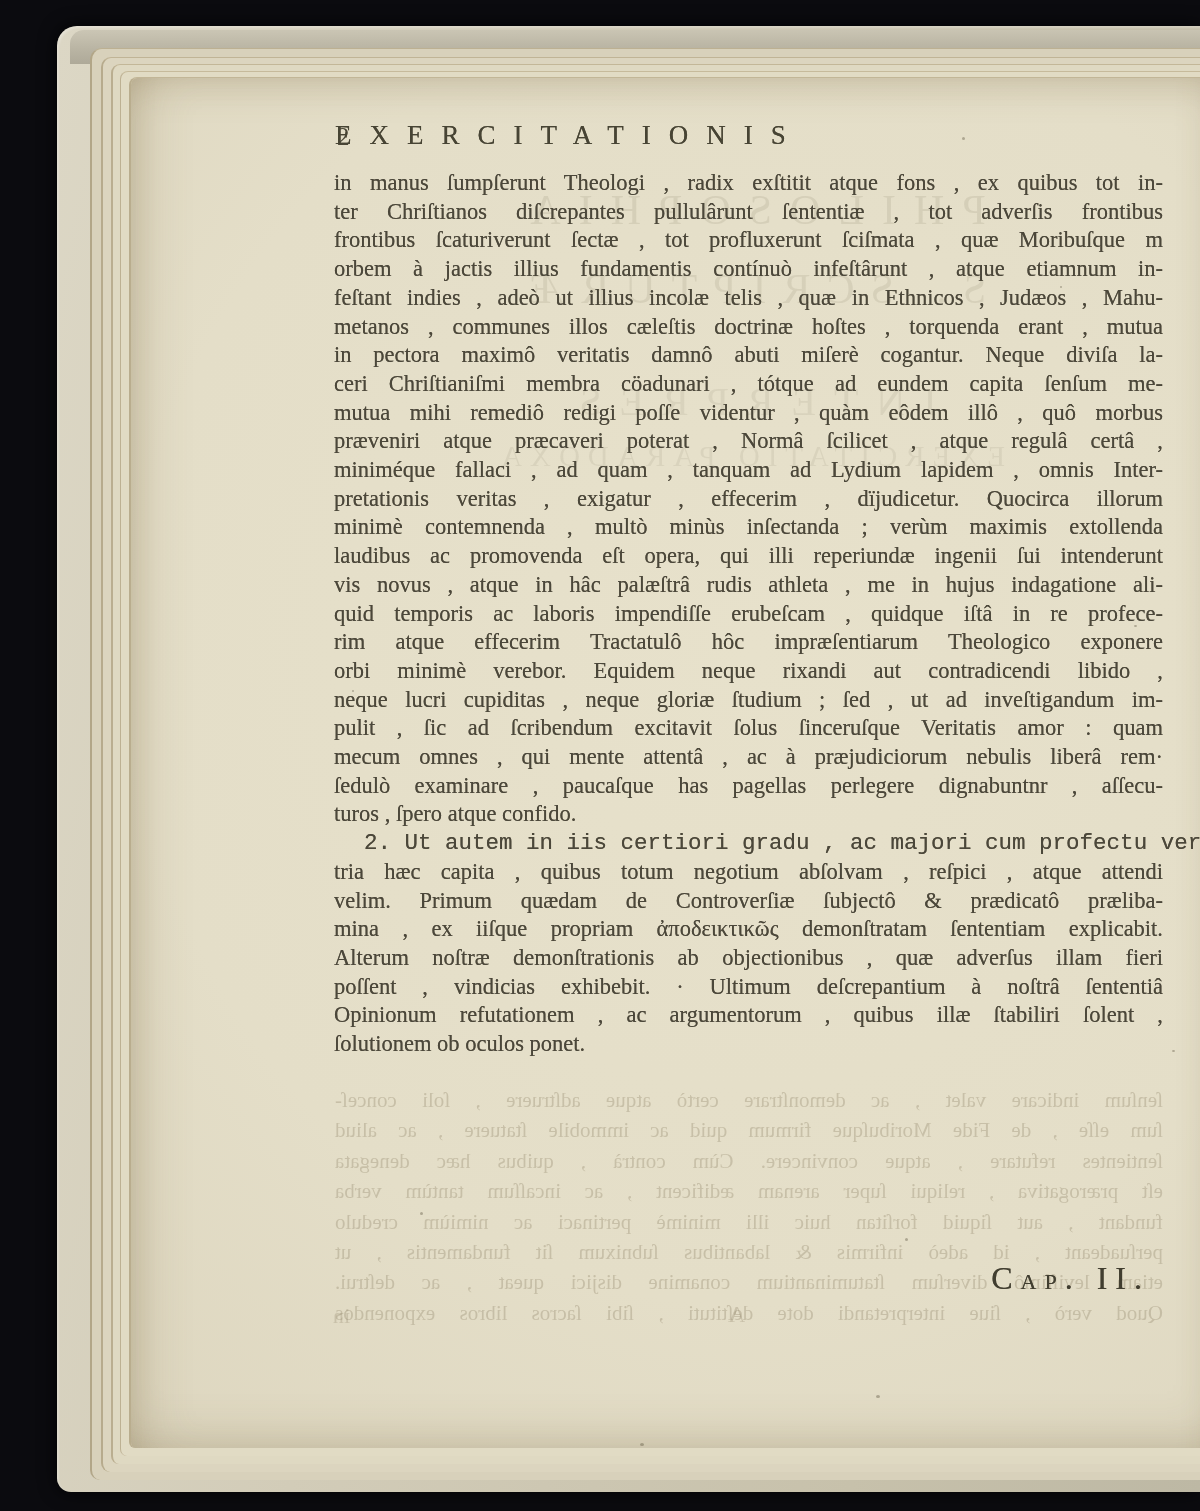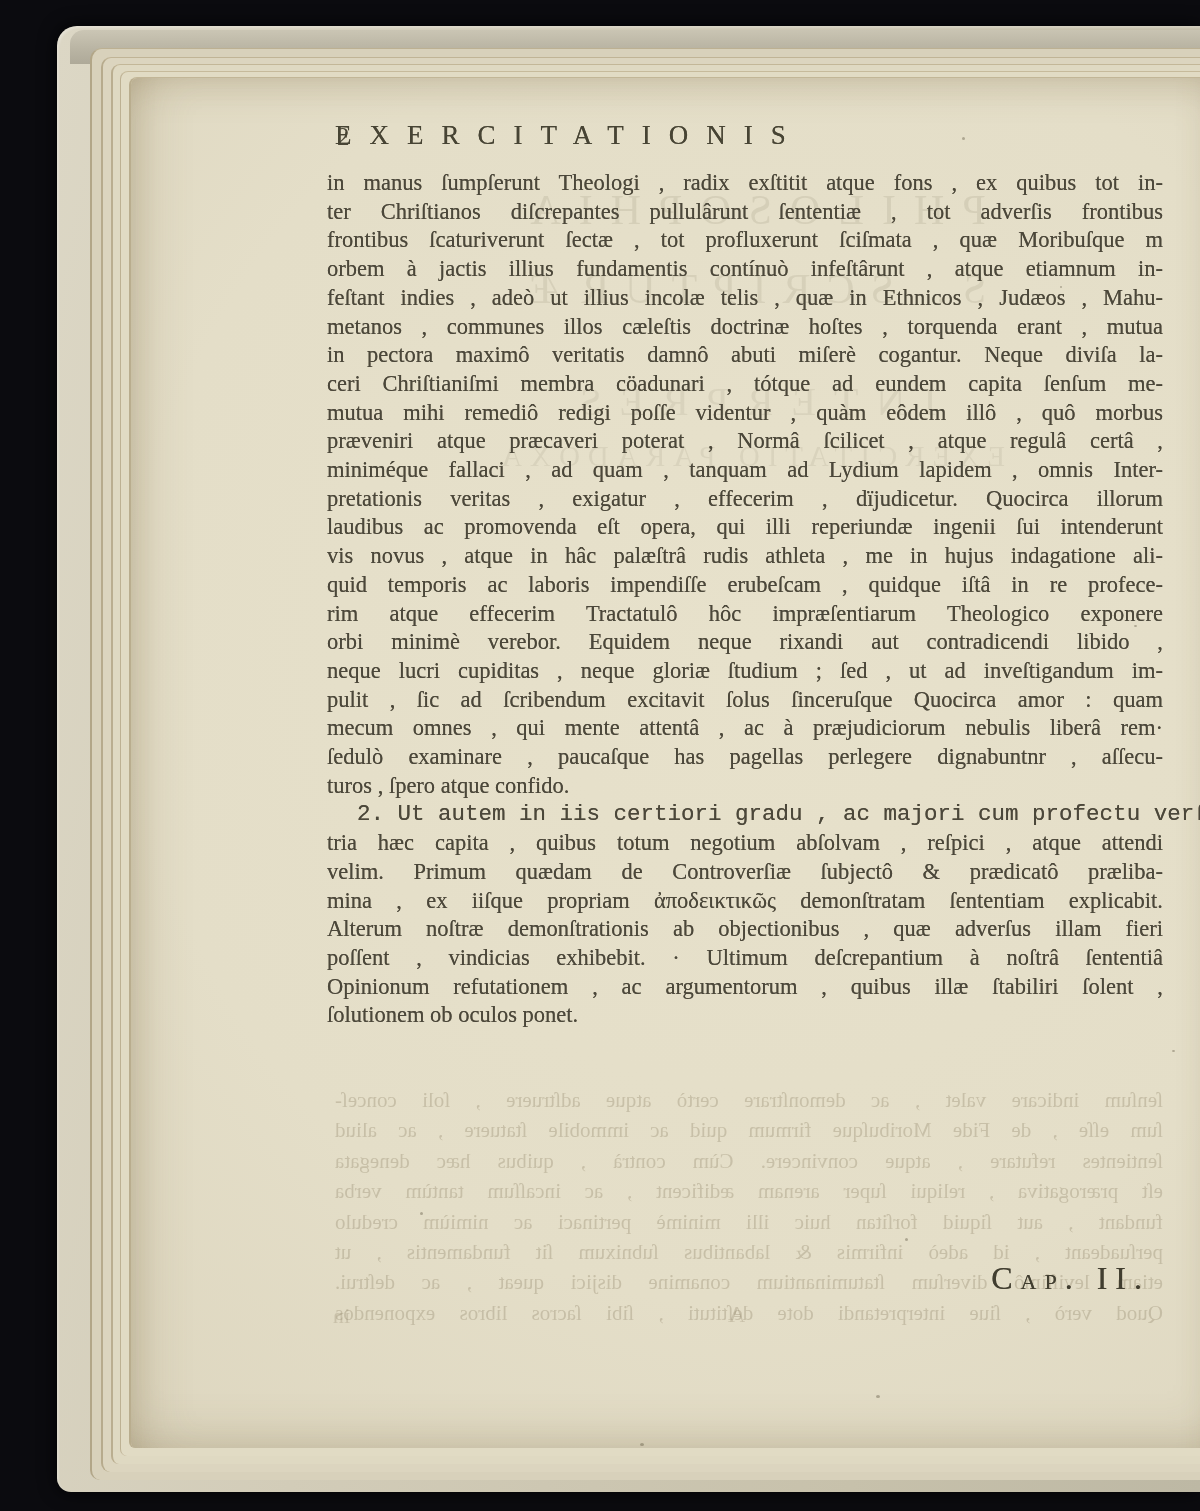--- a/index.html
+++ b/index.html
@@ -58,21 +58,21 @@
   
   .header-row { position:absolute; left:335px; right:37px; top:120px; height:34px; color:#45422f; }
   .page-num { position:absolute; left:2px; top:3px; font-size:25px; color:#4a4636; }
   .running-header {
     position:absolute; left:0; right:0; 
     font-size:27px; letter-spacing:18px; color:#474434;
     text-shadow:0 0 .6px rgba(70,64,48,.8);
     white-space:nowrap;
   }
   .textblock {
-    position:absolute; left:327px; right:37px; top:169px;
+    position:absolute; left:334px; right:37px; top:169px;
     font-size:22.5px; line-height:28.7px; color:#4b473a;
     text-shadow:0 0 .55px rgba(75,68,52,.75);
   }
   .line { text-align:justify; text-align-last:justify; white-space:nowrap; }
   .line.last { text-align-last:left; }
   .line.indent { padding-left:30px;font-family:Liberation Mono, monospace; }
   .catchword {
     position:absolute; right:50px; top:1260px;
     font-variant:small-caps; font-size:32px; letter-spacing:8px;
     color:#413e30; text-shadow:0 0 .6px rgba(60,55,42,.8);
@@ -133,27 +133,28 @@
       <div class="line">frontibus ſcaturiverunt ſectæ , tot profluxerunt ſciſmata , quæ Moribuſque m</div>
       <div class="line">orbem à jactis illius fundamentis contínuò infeſtârunt , atque etiamnum in-</div>
       <div class="line">feſtant indies , adeò ut illius incolæ telis , quæ in Ethnicos , Judæos , Mahu-</div>
       <div class="line">metanos , communes illos cæleſtis doctrinæ hoſtes , torquenda erant , mutua</div>
       <div class="line">in pectora maximô veritatis damnô abuti miſerè cogantur.  Neque diviſa la-</div>
       <div class="line">ceri Chriſtianiſmi membra cöadunari , tótque ad eundem capita ſenſum me-</div>
       <div class="line">mutua mihi remediô redigi poſſe videntur , quàm eôdem illô , quô morbus</div>
       <div class="line">præveniri atque præcaveri poterat , Normâ ſcilicet , atque regulâ certâ ,</div>
       <div class="line">miniméque fallaci , ad quam , tanquam ad Lydium lapidem , omnis Inter-</div>
       <div class="line">pretationis veritas , exigatur , effecerim , dïjudicetur.  Quocirca illorum</div>
+      <div class="line">minimè contemnenda , multò minùs inſectanda ; verùm maximis extollenda</div>
       <div class="line">laudibus ac promovenda eſt opera, qui illi reperiundæ ingenii ſui intenderunt</div>
       <div class="line">vis novus , atque in hâc palæſtrâ rudis athleta , me in hujus indagatione ali-</div>
       <div class="line">quid temporis ac laboris impendiſſe erubeſcam , quidque iſtâ in re profece-</div>
       <div class="line">rim atque effecerim Tractatulô hôc impræſentiarum Theologico exponere</div>
       <div class="line">orbi minimè verebor.  Equidem neque rixandi aut contradicendi libido ,</div>
       <div class="line">neque lucri cupiditas , neque gloriæ ſtudium ; ſed , ut ad inveſtigandum im-</div>
-      <div class="line">pulit , ſic ad ſcribendum excitavit ſolus ſinceruſque Quocirca amor : quam</div>
+      <div class="line">pulit , ſic ad ſcribendum excitavit ſolus ſinceruſque Veritatis amor : quam</div>
       <div class="line">mecum omnes , qui mente attentâ , ac à præjudiciorum nebulis liberâ rem·</div>
       <div class="line">ſedulò examinare , paucaſque has pagellas perlegere dignabuntnr , aſſecu-</div>
       <div class="line last">turos , ſpero atque confido.</div>
       <div class="line indent">2.  Ut autem in iis certiori gradu , ac majori cum profectu verſentur , ad</div>
       <div class="line">tria hæc capita , quibus totum negotium abſolvam , reſpici , atque attendi</div>
       <div class="line">velim.  Primum quædam de Controverſiæ ſubjectô &amp; prædicatô præliba-</div>
       <div class="line">mina , ex iiſque propriam ἀποδεικτικῶς demonſtratam ſententiam explicabit.</div>
       <div class="line">Alterum noſtræ demonſtrationis ab objectionibus , quæ adverſus illam fieri</div>
       <div class="line">poſſent , vindicias exhibebit. · Ultimum deſcrepantium à noſtrâ ſententiâ</div>
       <div class="line">Opinionum refutationem , ac argumentorum , quibus illæ ſtabiliri ſolent ,</div>

